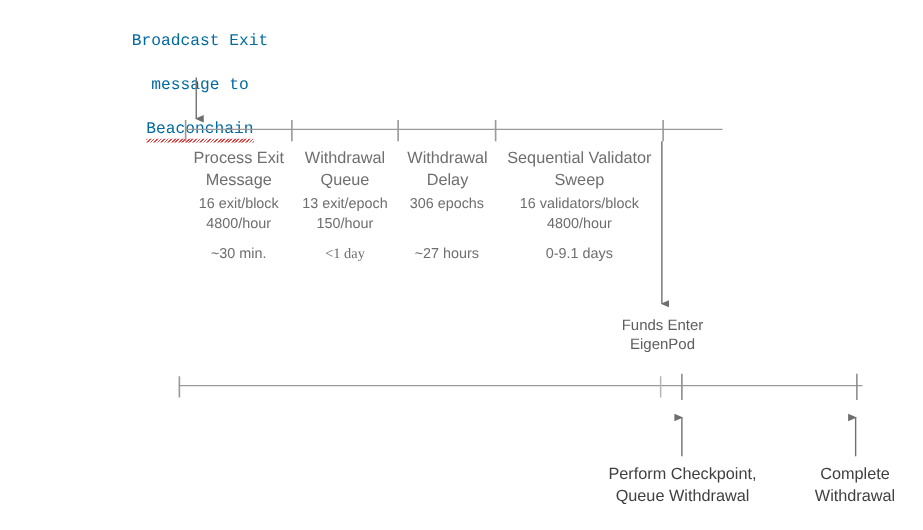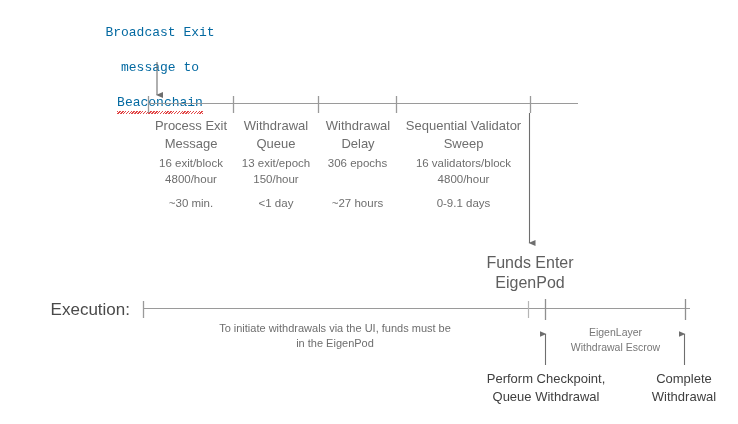--- a/index.html
+++ b/index.html
@@ -27,21 +27,21 @@
     color: #6b6b6b;
   }
   .axis-title {
     position: absolute;
     font-size: 17px;
     color: #4a4a4a;
     text-align: right;
     line-height: 1.2;
   }
   .big {
-    font-size: 16px;
+    font-size: 12px;
     color: #5e5e5e;
   }
   .head-note {
     font-size: 13px;
     color: #0369a1;
     line-height: 1.35;
     font-family: Liberation Mono, monospace;
   }
   .seg-title {
     font-size: 13px;
@@ -99,53 +99,48 @@
 <body>
 
 <div id="stage">
 
   <div class="lbl head-note" style="left:100px; top:6px; width:120px;">
     <span>Broadcast Exit</span><br>
     <span>message to</span><br>
     <span class="spell">Beaconchain</span>
   </div>
 
-  <div class="axis-title" style="left:10px; top:300px; width:120px;">Execution:</div>
 
   <div class="lbl seg-title" style="left:150px; top:117px; width:82px;">Process Exit
 Message</div>
   <div class="lbl seg-rate" style="left:148px; top:156px; width:86px;">16 exit/block
 4800/hour</div>
   <div class="lbl seg-dur" style="left:148px; top:196px; width:86px;">~30 min.</div>
 
   <div class="lbl seg-title" style="left:235px; top:117px; width:82px;">Withdrawal
 Queue</div>
   <div class="lbl seg-rate" style="left:233px; top:156px; width:86px;">13 exit/epoch
 150/hour</div>
-  <div class="lbl seg-dur" style="left:233px; top:196px; width:86px;">&lt;1 day</div>
+  <div class="lbl seg-dur" style="left:233px; top:196px; width:86px;font-family:Liberation Serif, serif;">&lt;1 day</div>
 
   <div class="lbl seg-title" style="left:319px; top:117px; width:78px;">Withdrawal
 Delay</div>
   <div class="lbl seg-rate" style="left:318px; top:156px; width:79px;">306 epochs</div>
   <div class="lbl seg-dur" style="left:318px; top:196px; width:79px;">~27 hours</div>
 
   <div class="lbl seg-title" style="left:397px; top:117px; width:133px;text-align:center;">Sequential Validator
 Sweep</div>
   <div class="lbl seg-rate" style="left:397px; top:156px; width:133px;">16 validators/block
 4800/hour</div>
   <div class="lbl seg-dur" style="left:397px; top:196px; width:133px;">0-9.1 days</div>
 
   <div class="lbl big" style="left:455px; top:253px; width:150px;">Funds Enter
 EigenPod</div>
 
-  <div class="lbl mid-note" style="left:175px; top:321px; width:320px;">To initiate withdrawals via the UI, funds must be
-in the EigenPod</div>
 
-  <div class="lbl small-note" style="left:553px; top:325px; width:125px;">EigenLayer
-Withdrawal Escrow</div>
 
   <div class="lbl bottom-lbl" style="left:466px; top:370px; width:160px;">Perform Checkpoint,
 Queue Withdrawal</div>
   <div class="lbl bottom-lbl" style="left:624px; top:370px; width:120px;">Complete
 Withdrawal</div>
 
   <svg class="overlay" viewBox="0 0 738 424">
     <defs>
       <marker id="arrowDown" markerWidth="8" markerHeight="8" refX="3" refY="6" orient="auto" markerUnits="userSpaceOnUse">
         <path d="M0,0 L6,0 L3,7 Z" fill="#6e6e6e"></path>

